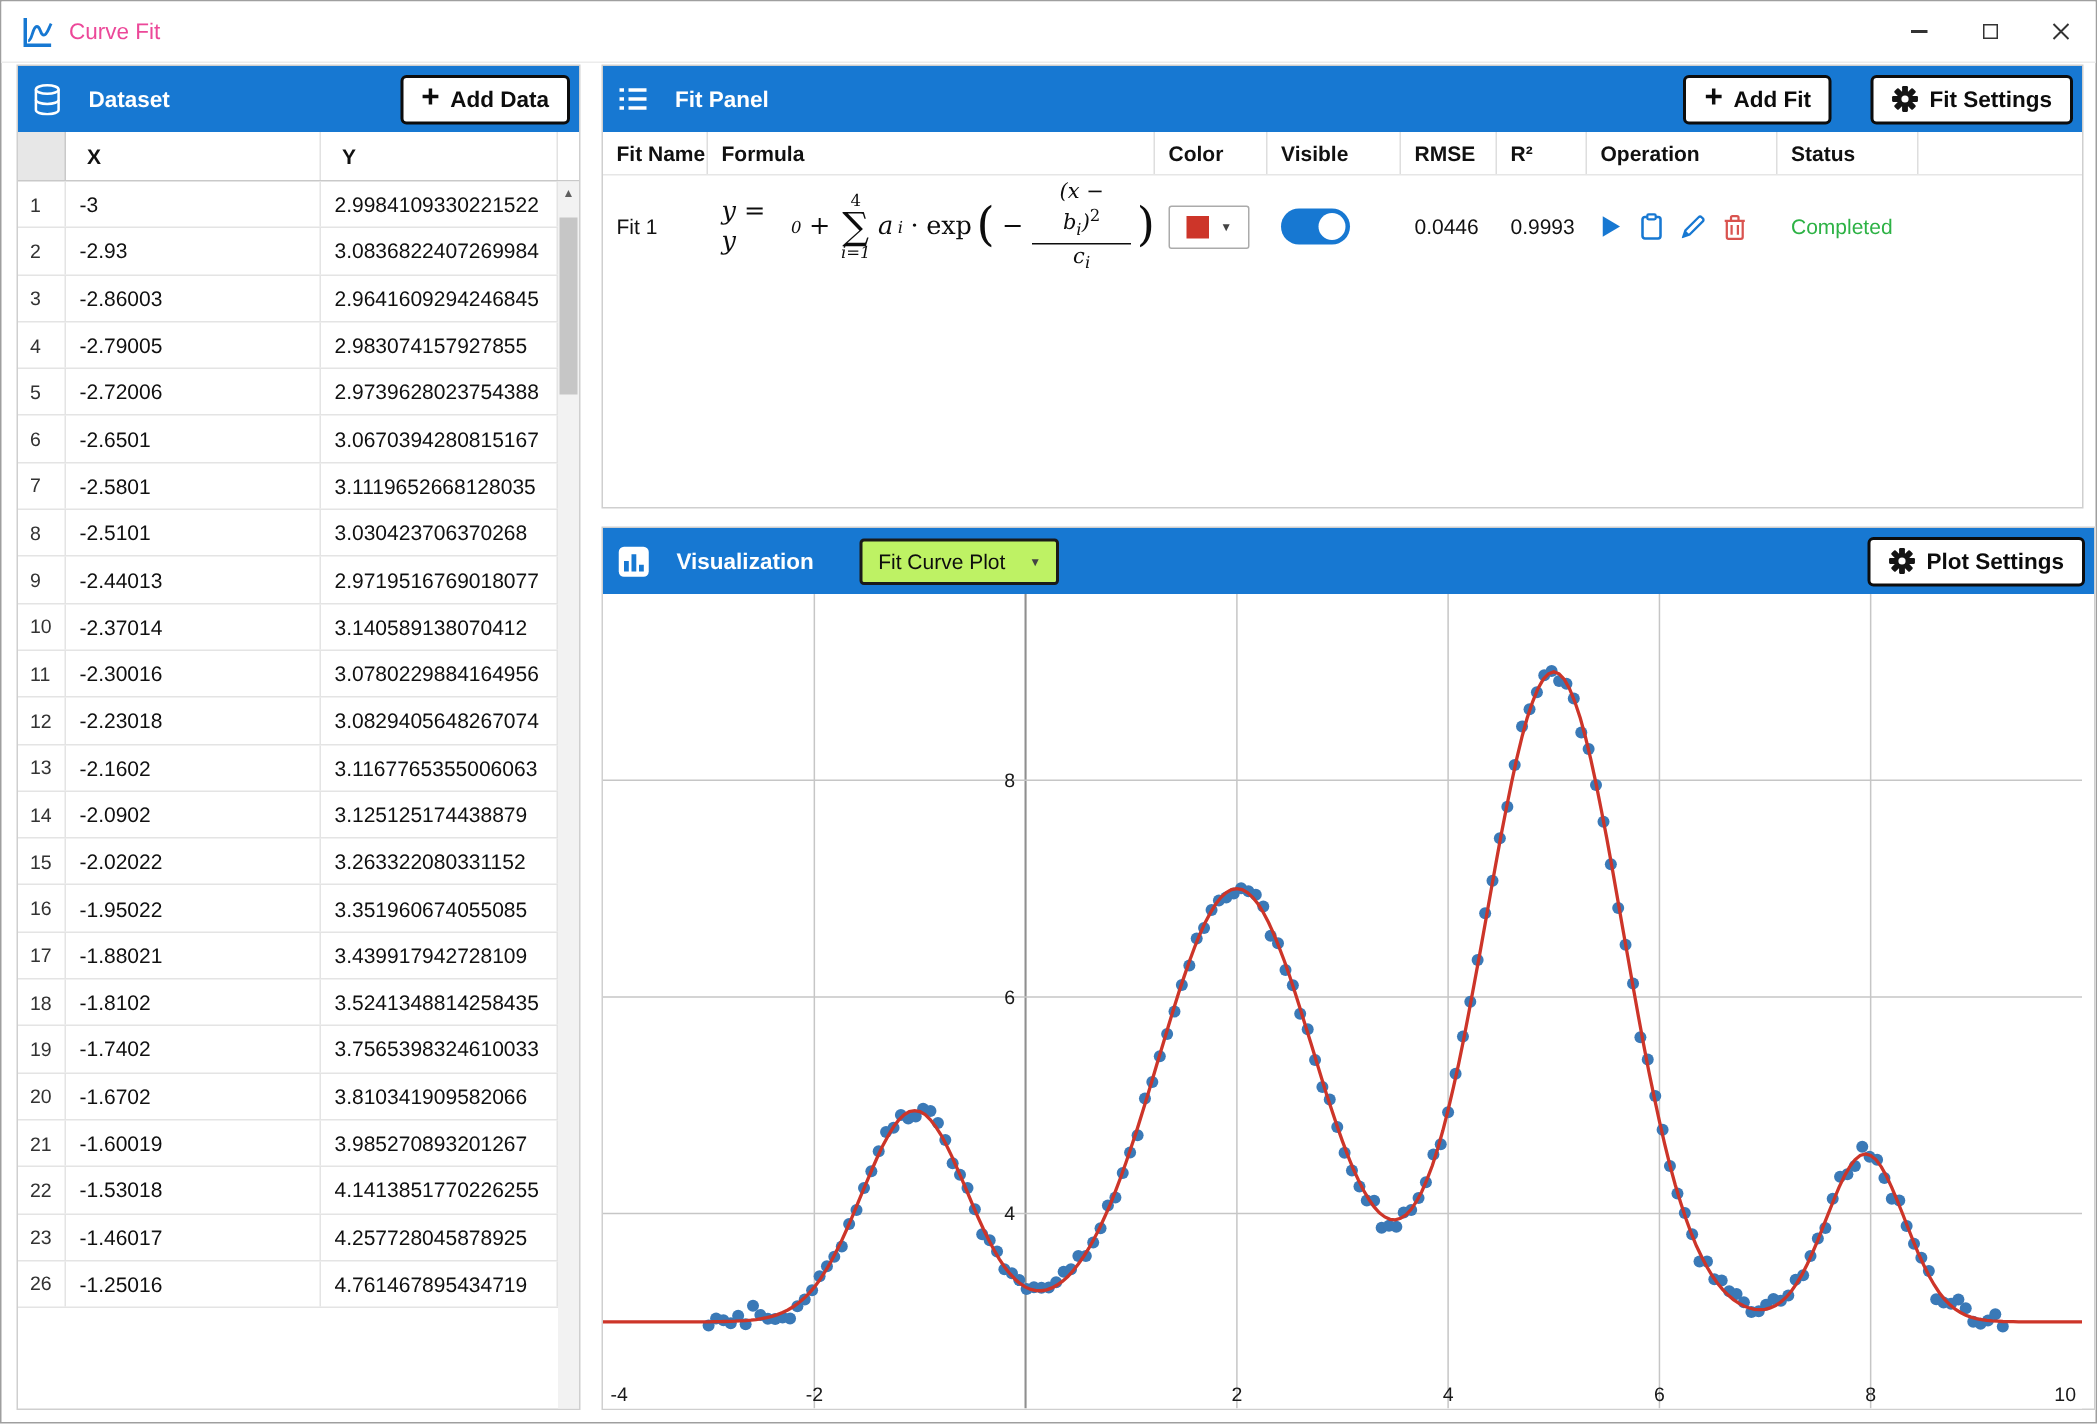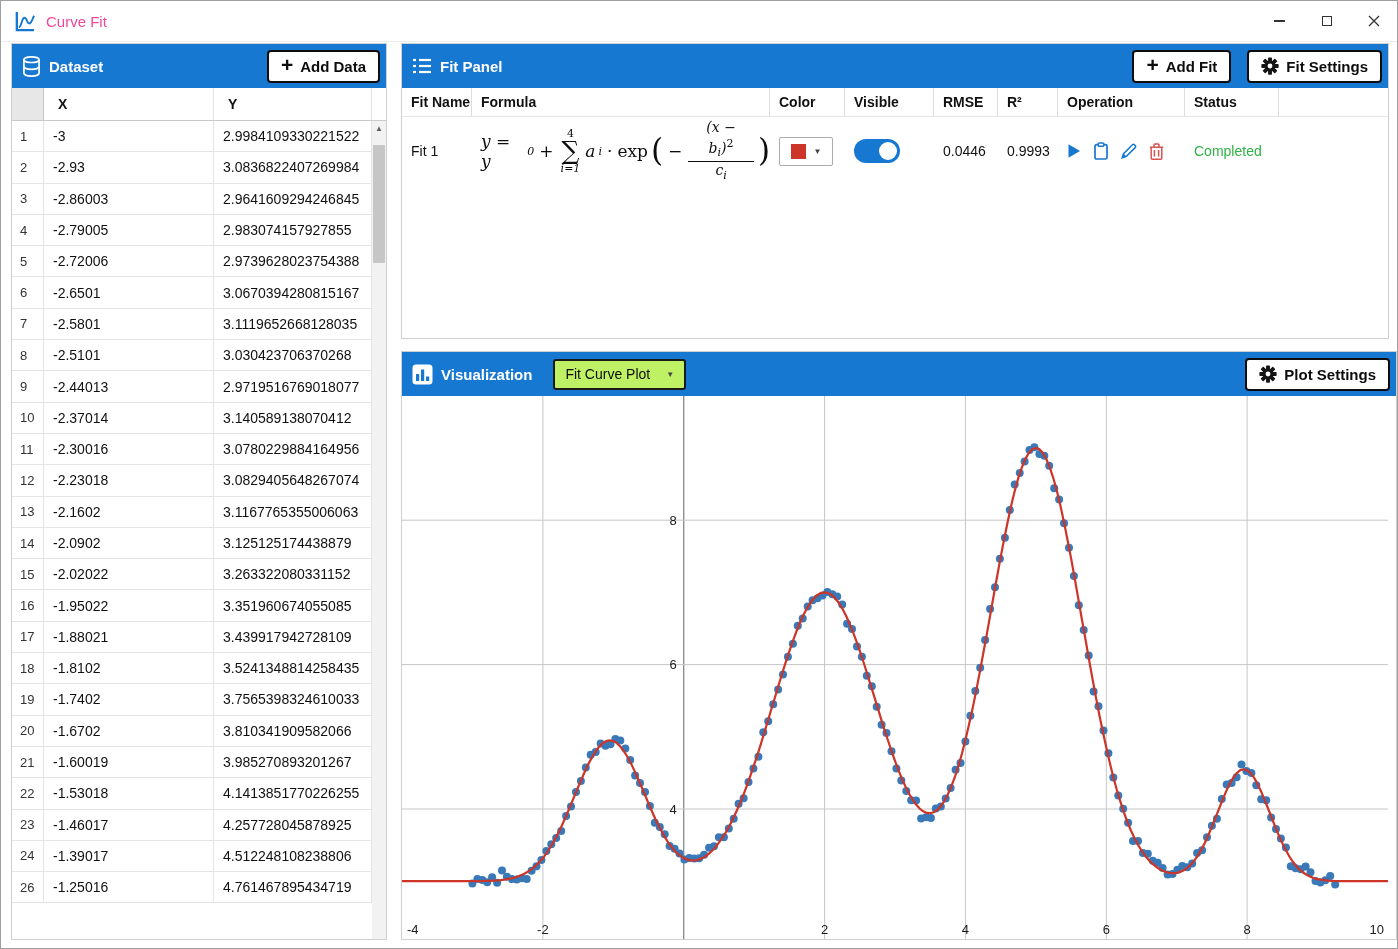--- a/index.html
+++ b/index.html
@@ -11,21 +11,21 @@
   .titlebar{position:absolute;left:0;top:0;right:0;height:41px;background:#fff;border-bottom:1px solid #ececec;display:flex;align-items:center;padding-left:12px}
   .app-icon{display:flex;margin-right:10px;color:var(--accent)}
   .title{font-size:15px;color:#ec4899}
   .win-controls{margin-left:auto;display:flex;height:100%}
   .wbtn{width:47px;display:flex;align-items:center;justify-content:center;cursor:pointer}
   .min-glyph{width:11px;height:1.5px;background:#333;display:block}
   .max-glyph{width:10px;height:10px;border:1.3px solid #333;display:block}
 
   
   .panel{position:absolute;background:#fff;border:1px solid #cfcfcf}
-  .phead{height:44px;background:var(--accent);display:flex;align-items:center;gap:8px;padding:0 6px 0 10px}
+  .phead{height:44px;background:var(--accent);display:flex;align-items:center;gap:18px;padding:0 6px 0 10px}
   .ptitle{color:#fff;font-size:15px;font-weight:600}
   .hbtn{display:inline-flex;align-items:center;gap:7px;background:#fff;border:2px solid #0d0d0d;border-radius:4px;height:33px;padding:0 12px;font-family:inherit;font-size:15px;font-weight:700;color:#0d0d0d;cursor:pointer;white-space:nowrap}
   .hbtn.first{margin-left:auto}
   .plus{font-size:21px;font-weight:600;line-height:0;margin-top:-2px}
 
   
   .dataset{left:10px;top:42px;width:376px;height:897px}
   .thead{display:grid;grid-template-columns:32px 170px 158px 14px;height:33px;border-bottom:1px solid #c9c9c9;font-weight:700;font-size:14px}
   .thead .corner{background:#e7e7e7;border-right:1px solid #c9c9c9}
   .thead .th{padding-left:14px;display:flex;align-items:center;border-right:1px solid #e2e2e2}
@@ -237,25 +237,20 @@
       </div>
       <div class="drow">
         <div class="rn">22</div>
         <div class="cell">-1.53018</div>
         <div class="cell">4.1413851770226255</div>
       </div>
       <div class="drow">
         <div class="rn">23</div>
         <div class="cell">-1.46017</div>
         <div class="cell">4.257728045878925</div>
-      </div>
-      <div class="drow">
-        <div class="rn">24</div>
-        <div class="cell">-1.39017</div>
-        <div class="cell">4.512248108238806</div>
       </div>
       <div class="drow">
         <div class="rn">26</div>
         <div class="cell">-1.25016</div>
         <div class="cell">4.761467895434719</div>
       </div>
     </div>
   <div class="scrollbar">
     <div class="sb-arrow">▲</div>
     <div class="sb-thumb"></div>

